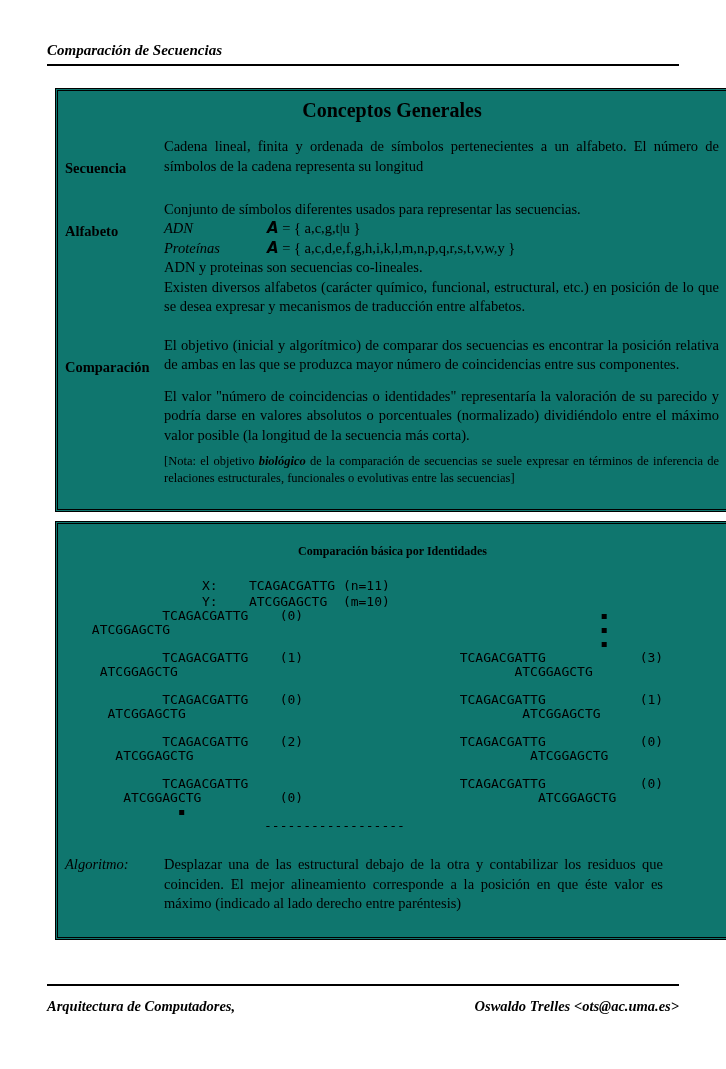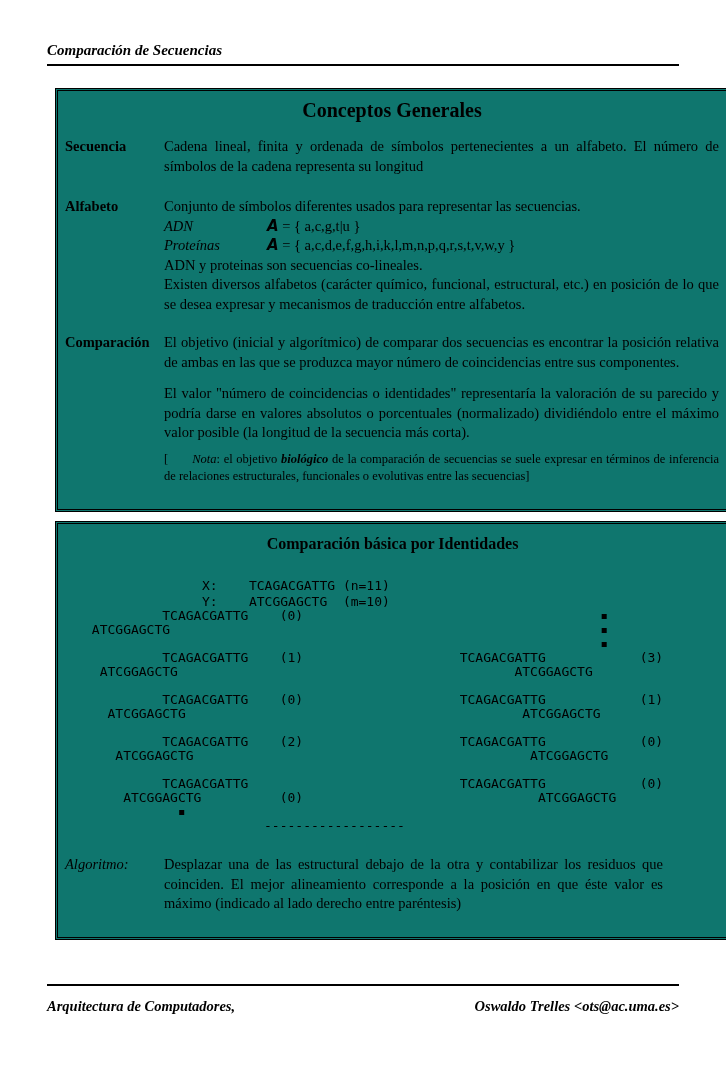--- a/index.html
+++ b/index.html
@@ -16,33 +16,33 @@
   .rule-top{top:64px;}
   .rule-bottom{top:984px;}
   .box{
     position:absolute;left:55px;width:675px;border:3px double #000;
     box-sizing:border-box;background:#0f766e;
   }
   .box1{top:88px;height:424px;padding:4px 8px 0 7px;}
   .box2{top:521px;height:419px;}
   .box-title{text-align:center;font-weight:bold;}
   .box1 .box-title{font-size:20px;margin:4px 0 15px 0;}
-  .box2 .box-title{font-size:16px;margin-top:11px;}
+  .box2 .box-title{font-size:12px;margin-top:20px;}
   p{margin:0;}
   .defrow{display:grid;grid-template-columns:99px 1fr;}
   .row-sec{margin-bottom:21px;}
   .row-alf{margin-bottom:19px;}
-  .dlabel{font-weight:bold;font-size:14.5px;line-height:19.5px;}
+  .dlabel{font-weight:bold;font-size:14.5px;line-height:19.5px;margin-top:22px;}
   .dbody{font-size:14.5px;line-height:19.5px;text-align:justify;}
   .alpharow{display:grid;grid-template-columns:103px 1fr;text-align:left;}
   .term{font-style:italic;}
   .alpha-symbol{font-family:"DejaVu Sans", sans-serif;font-weight:bold;font-style:italic;font-size:15px;}
   .p-gap{margin-top:12px;}
   .nota{margin-top:8px;font-size:12.5px;line-height:17px;text-align:justify;}
-  .it{font-style:italic;margin-left:24px;}
+  .it{}
   .itb{font-style:italic;font-weight:bold;}
   pre{
     margin:16px;font-family:"DejaVu Sans Mono", monospace;
     font-size:13px;white-space:pre;
   }
   .seqhead{position:absolute;left:128px;top:38px;line-height:16px;}
   .alignpre{position:absolute;left:10px;top:69px;line-height:14px;}
   .algrow{
     position:absolute;left:7px;top:331px;width:598px;
     display:grid;grid-template-columns:99px 1fr;

